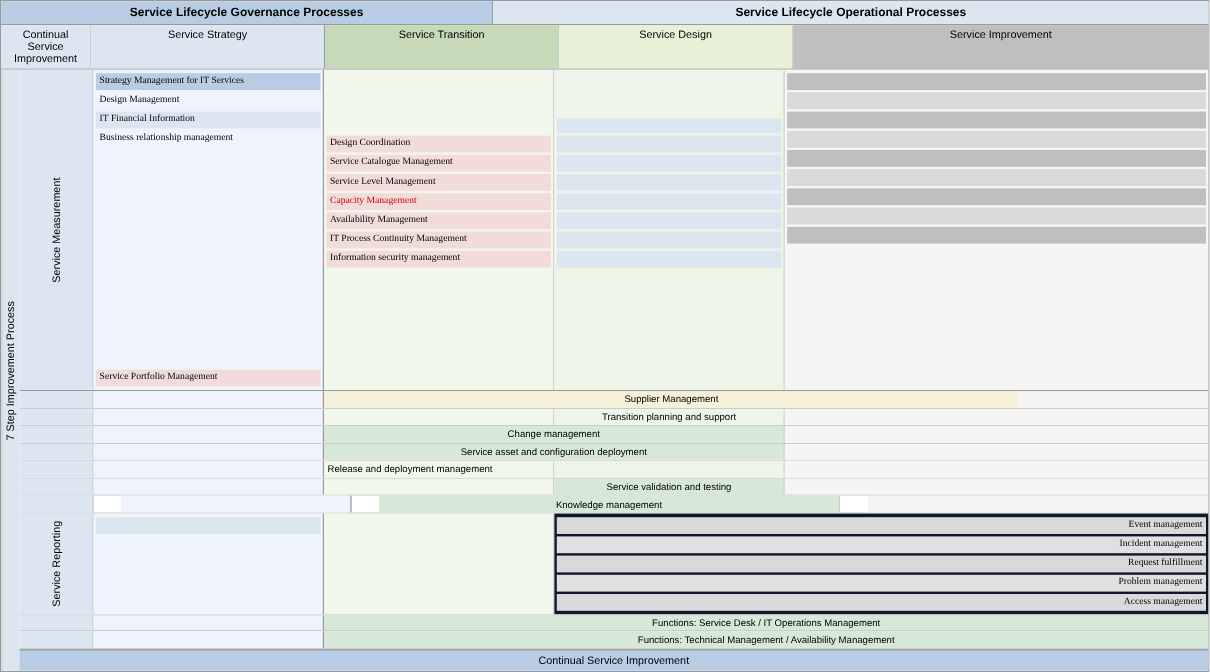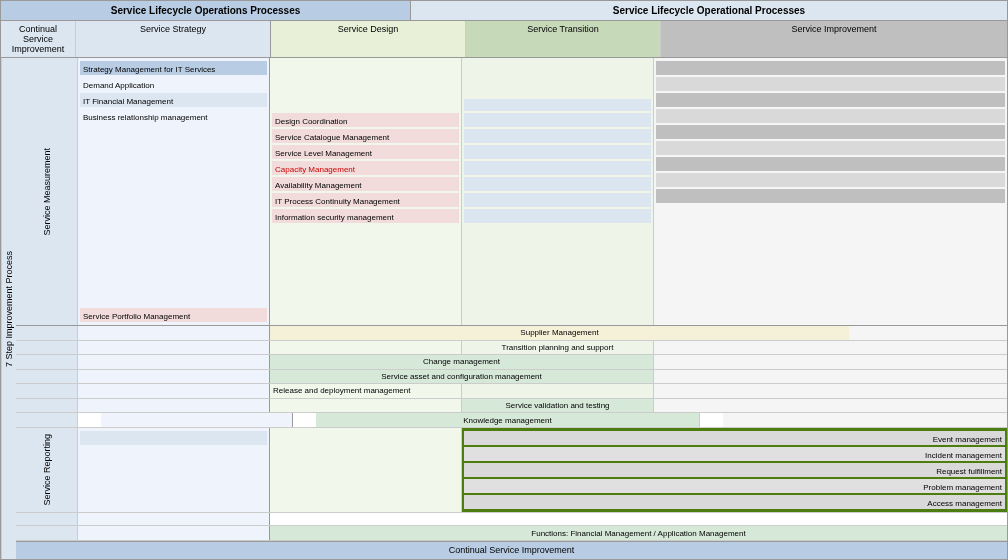--- a/index.html
+++ b/index.html
@@ -76,75 +76,76 @@
       font-size: 9px;
       border-top: 1px solid #999;
       flex: 0 0 18px;
     }
 
     
     .item-bar {
       height: 14px;
       margin: 1px 0;
       display: flex;
-      align-items: flex-start;
+      align-items: flex-end;
       padding: 4px 3px;
       font-size: 8px;
       white-space: nowrap;
       overflow: hidden;
+      font-family: Liberation Serif, serif;
     }
 
     .bar-blue { background: #b8cce4; }
     .bar-lightblue { background: #dce6f1; }
     .bar-pink { background: #f2dcdb; }
     .bar-gray { background: #bfbfbf; }
     .bar-lightgray { background: #d9d9d9; }
 
     .spacer { height: 8px; }
     .spacer-sm { height: 4px; }
   </style>
 </head>
 <body>
 
 <div class="outer-container">
 
   <div class="top-header">
-    <div class="header-governance">Service Lifecycle Operations Processes</div>
+    <div class="header-governance">Service Lifecycle Governance Processes</div>
     <div class="header-operational">Service Lifecycle Operational Processes</div>
   </div>
 
   <div class="sub-header">
     <div class="sub-cell sub-csi">Continual Service Improvement</div>
     <div class="sub-cell sub-ss">Service Strategy</div>
+    <div class="sub-cell sub-st">Service Transition</div>
     <div class="sub-cell sub-sd">Service Design</div>
-    <div class="sub-cell sub-st">Service Transition</div>
     <div class="sub-cell sub-so">Service Improvement</div>
   </div>
 
   <div style="display:flex; flex-direction:row; flex:1; overflow:hidden;">
 
     <div class="vertical-label">7 Step Improvement Process</div>
 
     <div style="flex:1; display:flex; flex-direction:column; overflow:hidden;">
 
       <div style="display:flex; flex-direction:row; flex:0 0 268px; border-bottom:1px solid #999;">
 
         <div style="flex:0 0 62px; background:#dce6f1; border-right:1px solid #ccc; display:flex; align-items:center; justify-content:center;">
           <span style="writing-mode:vertical-rl; transform:rotate(180deg); font-size:9px;">Service Measurement</span>
         </div>
 
         <div style="flex:0 0 192px; background:#eff3fb; border-right:1px solid #999; padding:2px; display:flex; flex-direction:column;">
           <div class="item-bar bar-blue">
               <span>Strategy Management for IT Services</span>
             </div>
           <div class="item-bar">
-              <span>Demand Application</span>
+              <span>Design Management</span>
             </div>
           <div class="item-bar bar-lightblue">
-              <span>IT Financial Management</span>
+              <span>IT Financial Information</span>
             </div>
           <div class="item-bar">
               <span>Business relationship management</span>
             </div>
           <div class="spacer-sm"></div>
           <div class="item-bar bar-pink" style="margin-top:auto;">
               <span>Service Portfolio Management</span>
             </div>
         </div>
 
@@ -224,21 +225,21 @@
         <div style="flex:0 0 384px; background:#d6e8d8; display:flex; align-items:center; justify-content:center; font-size:8px; border-right:1px solid #ccc;">
           <span>Change management</span>
         </div>
         <div style="flex:1; background:#f5f5f5;"></div>
       </div>
 
       <div style="display:flex; flex-direction:row; height:15px; border-bottom:1px solid #ccc;">
         <div style="flex:0 0 62px; background:#dce6f1; border-right:1px solid #ccc;"></div>
         <div style="flex:0 0 192px; background:#eff3fb; border-right:1px solid #999;"></div>
         <div style="flex:0 0 384px; background:#d6e8d8; display:flex; align-items:center; justify-content:center; font-size:8px; border-right:1px solid #ccc;">
-          <span>Service asset and configuration management</span>
+          <span>Service asset and configuration deployment</span>
         </div>
         <div style="flex:1; background:#f5f5f5;"></div>
       </div>
 
       <div style="display:flex; flex-direction:row; height:15px; border-bottom:1px solid #ccc;">
         <div style="flex:0 0 62px; background:#dce6f1; border-right:1px solid #ccc;"></div>
         <div style="flex:0 0 192px; background:#eff3fb; border-right:1px solid #999;"></div>
         <div style="flex:0 0 192px; background:#f2f7eb; display:flex; align-items:center; padding-left:3px; font-size:8px; border-right:1px solid #ccc;">
           <span>Release and deployment management</span>
         </div>
@@ -274,21 +275,21 @@
         <div style="flex:0 0 192px; background:#eff3fb; border-right:1px solid #999; padding:2px;">
           <div class="item-bar bar-lightblue"></div>
           <div class="item-bar"></div>
         </div>
 
         <div style="flex:0 0 192px; background:#f2f7eb; border-right:1px solid #ccc; padding:2px;">
           <div class="item-bar"></div>
         </div>
 
 
-        <div style="flex:1; background:#4d7c0f; padding:2px; display:flex; flex-direction:column;">
+        <div style="flex:1; background:#0f172a; padding:2px; display:flex; flex-direction:column;">
           <div class="item-bar bar-lightgray" style="justify-content:flex-end; font-size:8px;">
             <span>Event management</span>
           </div>
           <div class="item-bar" style="justify-content:flex-end; font-size:8px; background:#e0e0e0;">
             <span>Incident management</span>
           </div>
           <div class="item-bar bar-lightgray" style="justify-content:flex-end; font-size:8px;">
             <span>Request fulfillment</span>
           </div>
           <div class="item-bar" style="justify-content:flex-end; font-size:8px; background:#e0e0e0;">
@@ -296,27 +297,30 @@
           </div>
           <div class="item-bar bar-lightgray" style="justify-content:flex-end; font-size:8px;">
             <span>Access management</span>
           </div>
         </div>
       </div>
 
       <div style="display:flex; flex-direction:row; height:15px; border-top:1px solid #ccc; border-bottom:1px solid #ccc;">
         <div style="flex:0 0 62px; background:#dce6f1; border-right:1px solid #ccc;"></div>
         <div style="flex:0 0 192px; background:#eff3fb; border-right:1px solid #999;"></div>
-      </div>
-
-      <div style="display:flex; flex-direction:row; height:15px; border-bottom:1px solid #ccc;">
-        <div style="flex:0 0 62px; background:#dce6f1; border-right:1px solid #ccc;"></div>
-        <div style="flex:0 0 192px; background:#eff3fb; border-right:1px solid #999;"></div>
         <div style="flex:1; background:#d6e8d8; display:flex; align-items:center; justify-content:center; font-size:8px;">
-          <span>Functions: Financial Management / Application Management</span>
+          <span>Functions: Service Desk / IT Operations Management</span>
+        </div>
+      </div>
+
+      <div style="display:flex; flex-direction:row; height:15px; border-bottom:1px solid #ccc;">
+        <div style="flex:0 0 62px; background:#dce6f1; border-right:1px solid #ccc;"></div>
+        <div style="flex:0 0 192px; background:#eff3fb; border-right:1px solid #999;"></div>
+        <div style="flex:1; background:#d6e8d8; display:flex; align-items:center; justify-content:center; font-size:8px;">
+          <span>Functions: Technical Management / Availability Management</span>
         </div>
       </div>
 
       <div class="bottom-footer">Continual Service Improvement</div>
 
     </div>
   </div>
 </div>
 
 </body></html>

